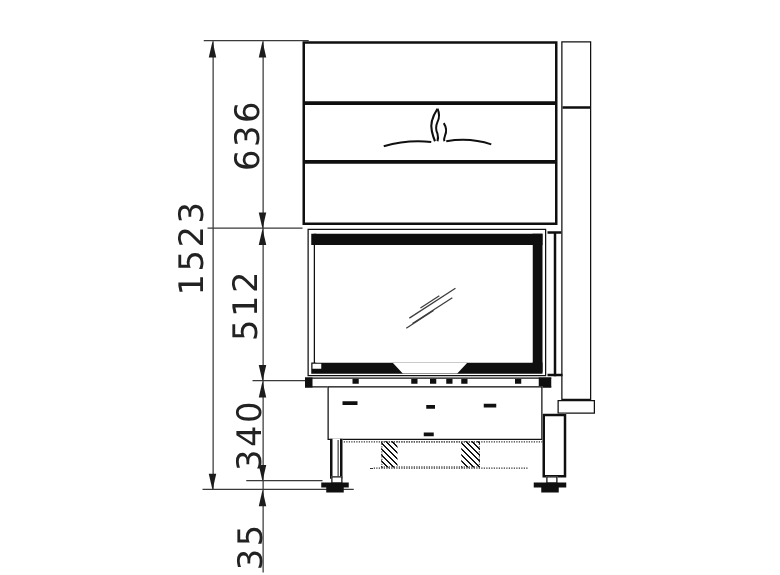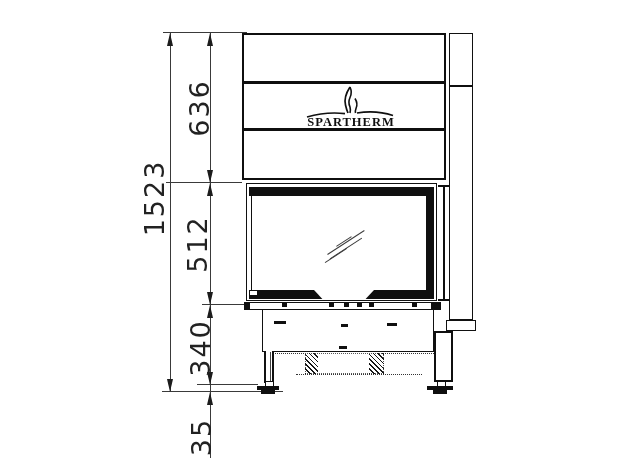--- a/index.html
+++ b/index.html
@@ -71,21 +71,20 @@
   <div class="seam" style="top:81px;"></div>
   <div class="seam" style="top:128px;"></div>
 
   <svg class="abs" style="left:300px;top:84px;" width="100" height="34" viewBox="0 0 100 34">
     <path d="M50,3 Q43.5,13 45.5,21 Q46.5,25.5 48,29" fill="none" stroke="#101010" stroke-width="1.7"></path>
     <path d="M50,3 Q52.5,8.5 50,13.5 Q47.8,18.5 50,23 Q50.8,26 50,29" fill="none" stroke="#101010" stroke-width="1.6"></path>
     <path d="M55,14.5 Q58.2,19.5 56,24.5 Q55,27 55.5,29" fill="none" stroke="#101010" stroke-width="1.6"></path>
     <path d="M7,33 Q26,27.5 45,29.6" fill="none" stroke="#101010" stroke-width="1.6"></path>
     <path d="M57,29 Q76,25.8 93,31.5" fill="none" stroke="#101010" stroke-width="1.6"></path>
   </svg>
-  <div class="brand">SPARTHERM</div>
 
   <div class="boxed" style="left:449px;top:33px;width:24px;height:287px;"></div>
   <div class="stroke" style="left:450px;top:85px;width:22px;height:1.5px;"></div>
   <div class="boxed" style="left:446px;top:320px;width:30px;height:11px;"></div>
   <div class="stroke" style="left:443px;top:186px;width:1.5px;height:115px;"></div>
   <div class="stroke" style="left:438px;top:185px;width:11px;height:1.5px;"></div>
   <div class="stroke" style="left:438px;top:299px;width:12px;height:1.5px;"></div>
 
   <div class="boxed" style="left:246px;top:183px;width:191px;height:118px;"></div>
   <div class="stroke" style="left:249px;top:187px;width:185px;height:9px;"></div>

